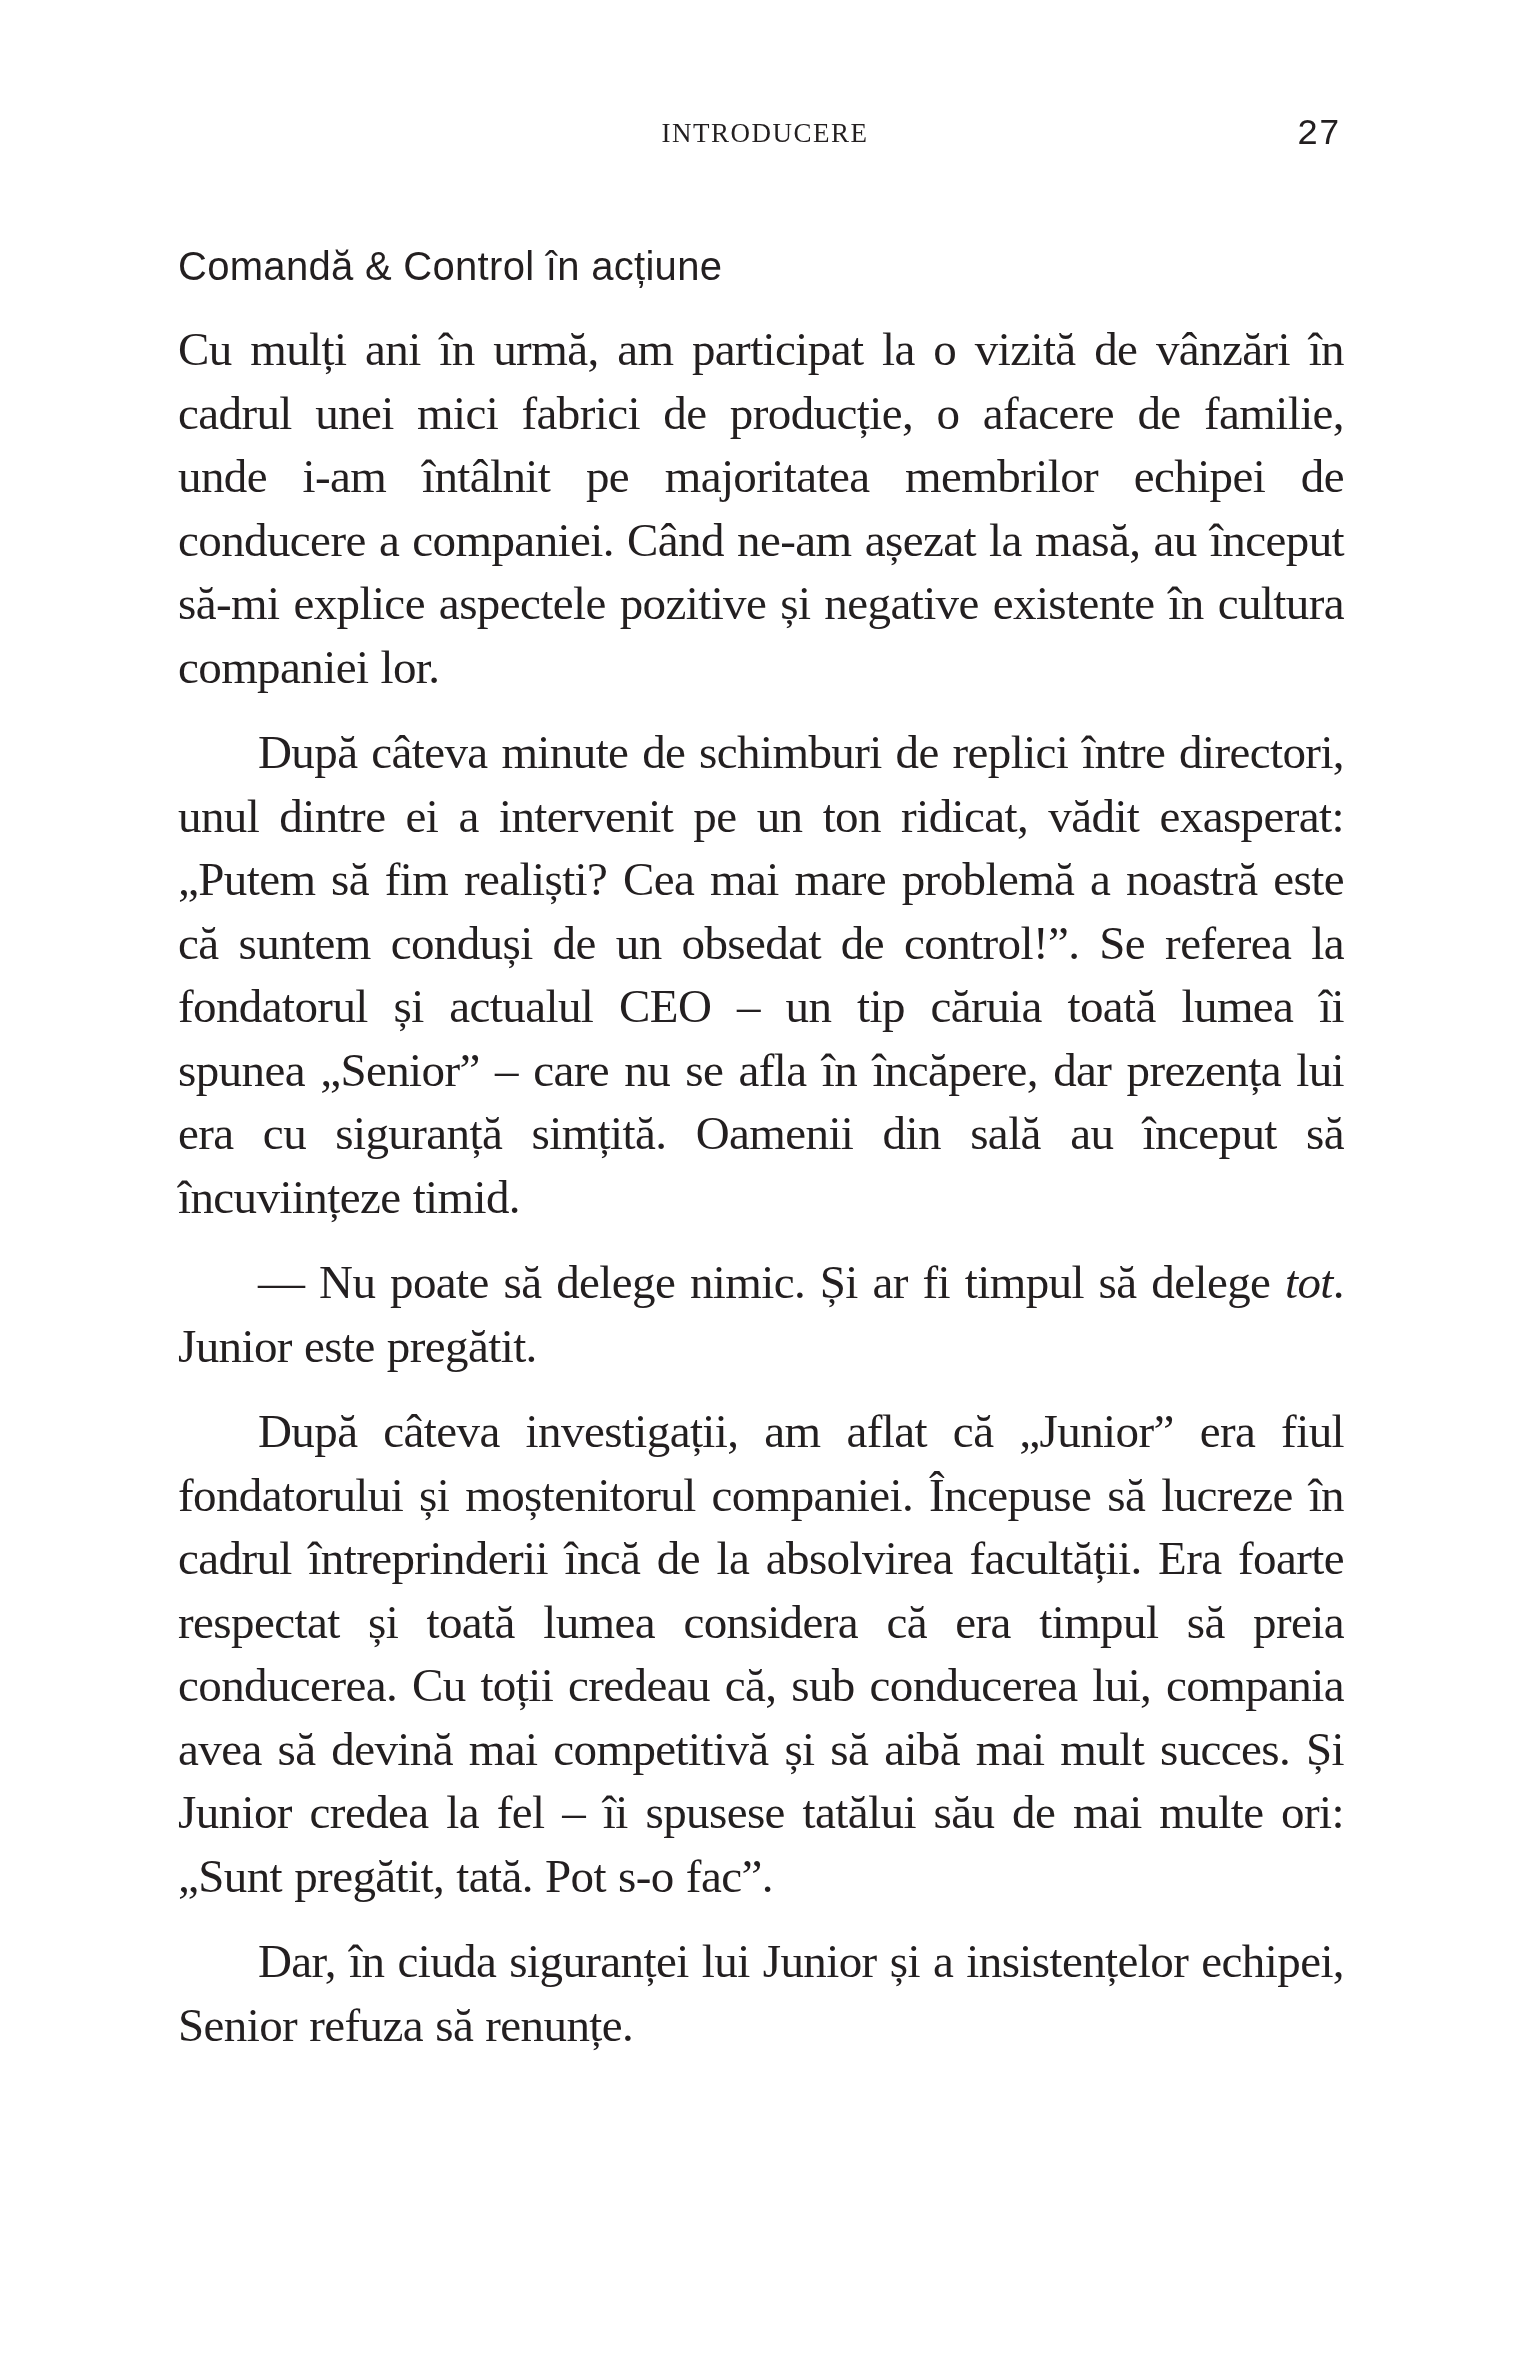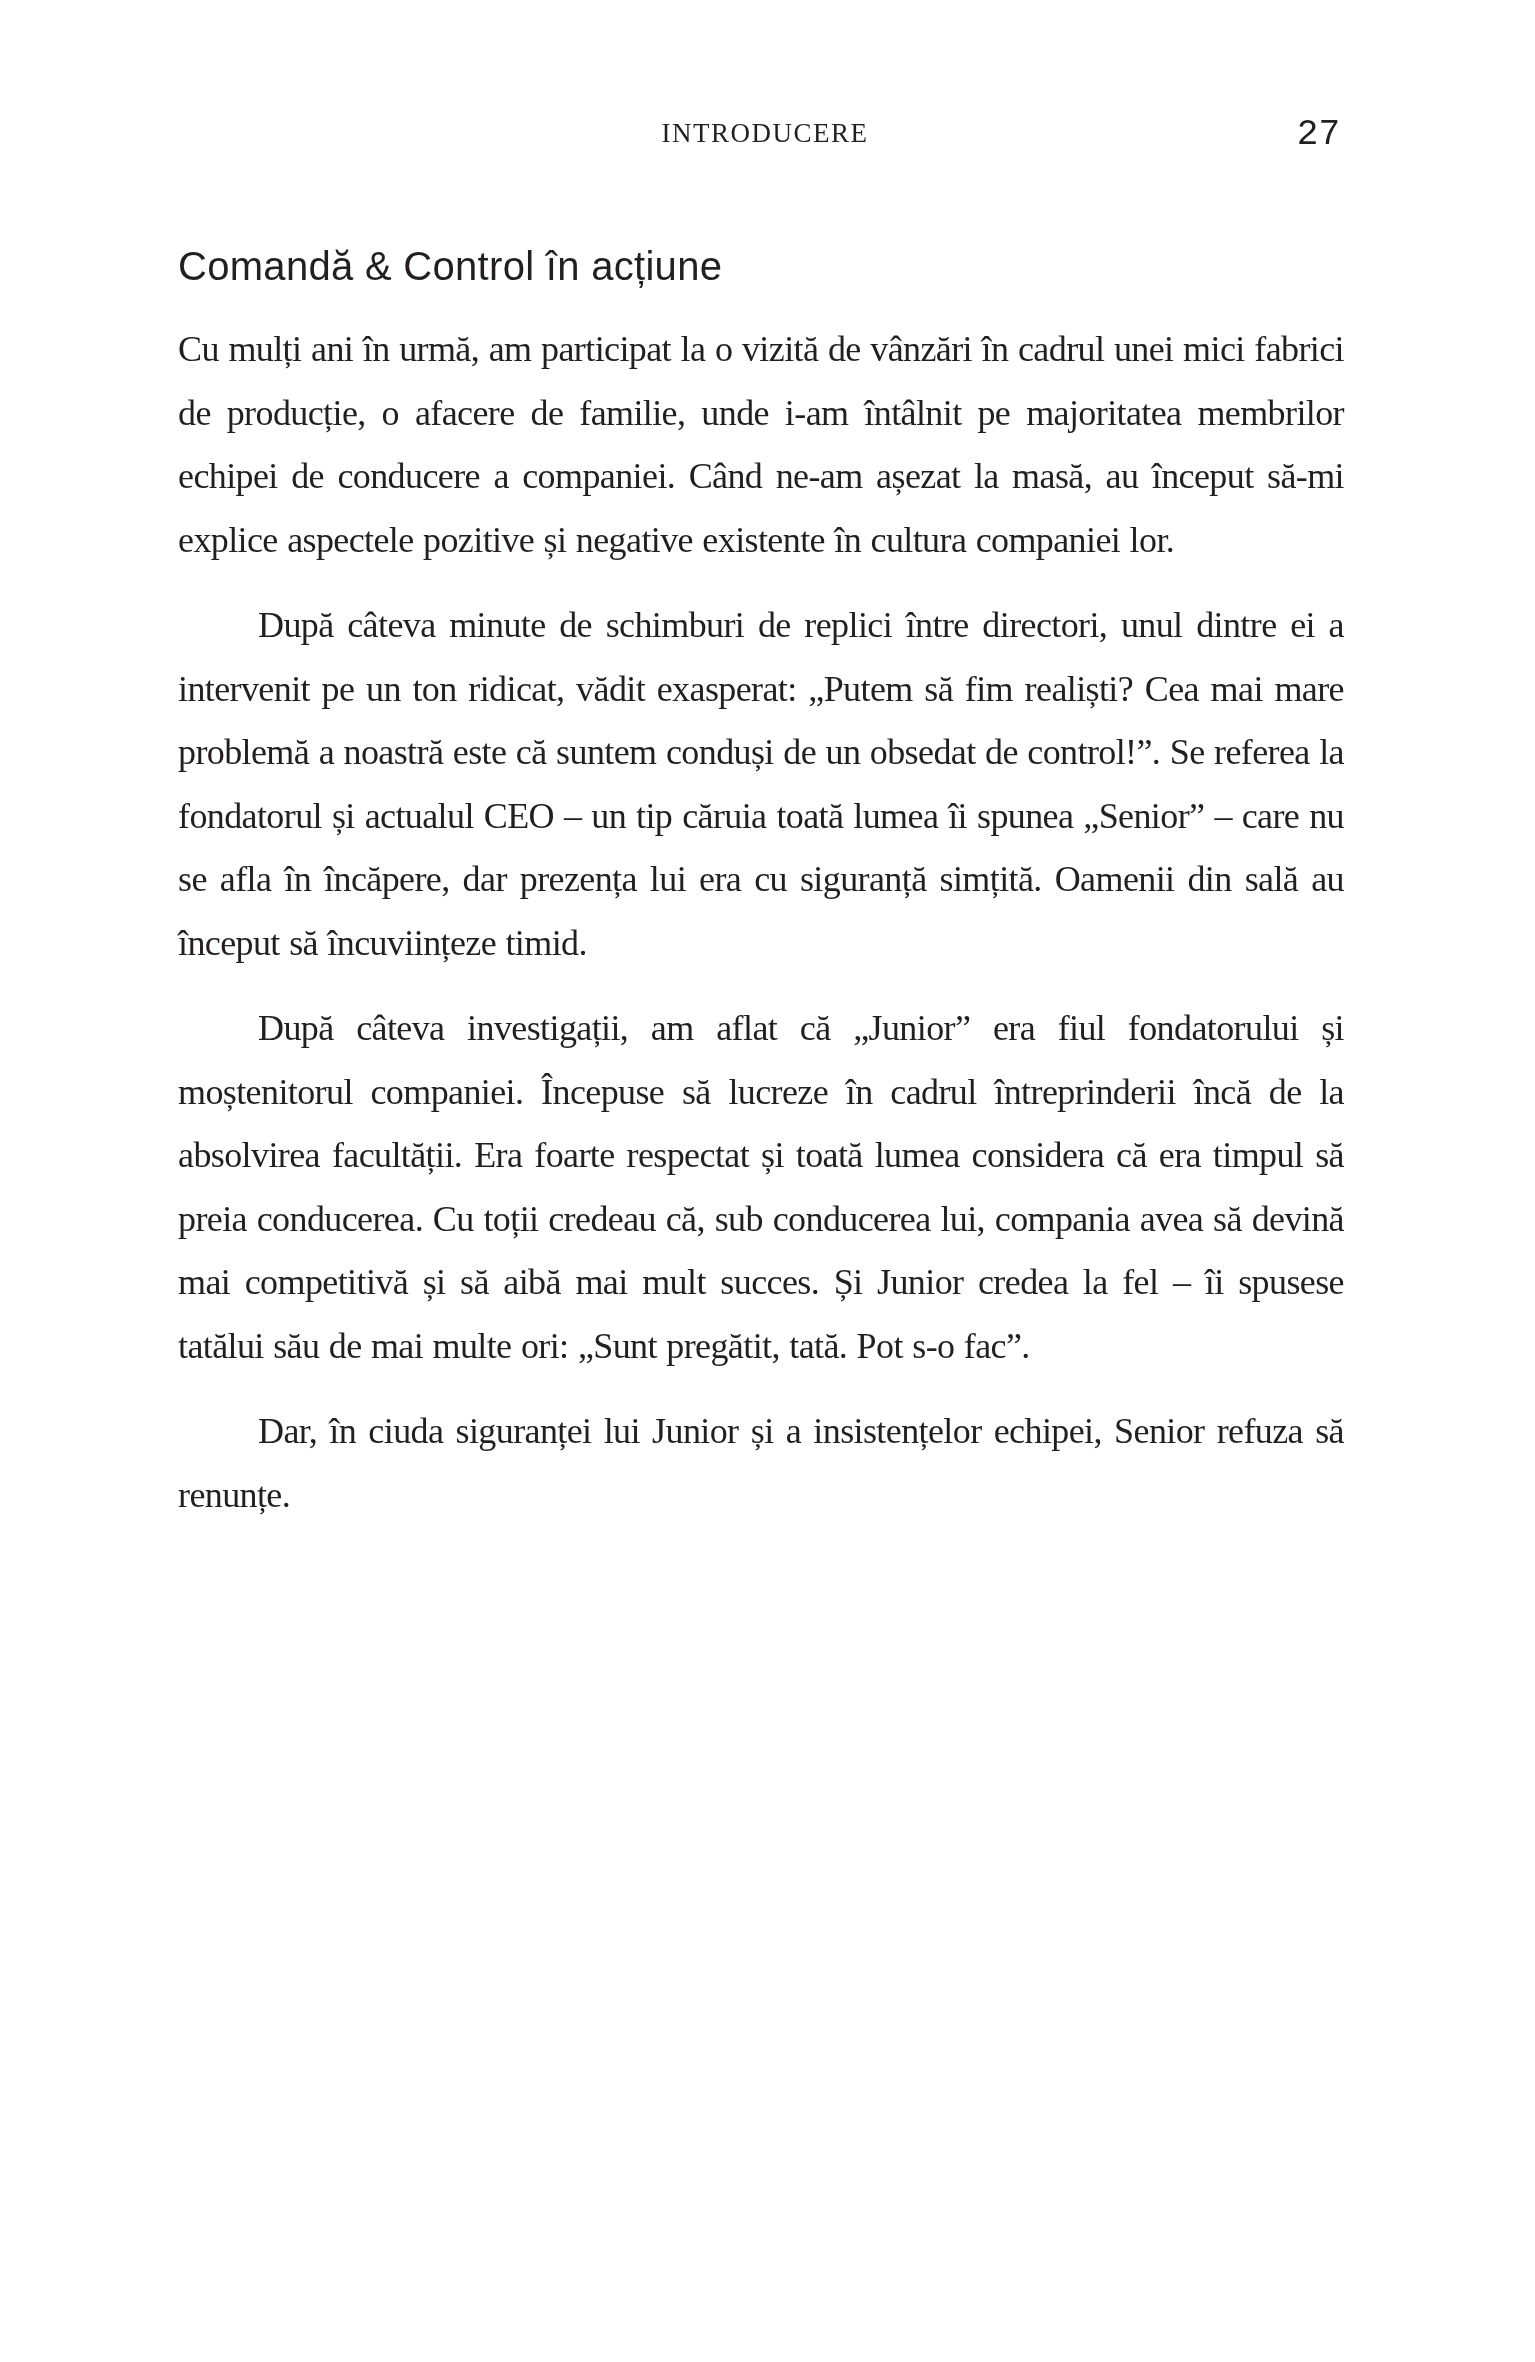--- a/index.html
+++ b/index.html
@@ -50,21 +50,21 @@
     .section-heading {
       margin: 0 0 24px 0;
       font-family: "Liberation Sans", "DejaVu Sans", sans-serif;
       font-weight: normal;
       font-size: 40px;
       line-height: 56px;
       letter-spacing: 0.3px;
     }
     .para {
       margin: 0 8px 22px 0;
-      font-size: 36px;
+      font-size: 47px;
       line-height: 63.5px;
       text-align: justify;
       hyphens: manual;
       letter-spacing: -0.6px;
       word-spacing: 1px;
     }
     .para.indent {
       text-indent: 80px;
     }
     .para.tight {
@@ -84,17 +84,18 @@
 
 <div class="content">
   <h2 class="section-heading">Comandă &amp; Control în acțiune</h2>
 
   <p class="para">Cu mulți ani în urmă, am participat la o vizită de vânzări în cadrul unei mici fabrici de producție, o afacere de familie, unde i-am întâlnit pe majoritatea membrilor echipei de conducere a companiei. Când ne-am așezat la masă, au început să-mi explice aspectele pozitive și negative existente în cultura companiei lor.</p>
 
   <p class="para indent">După câteva minute de schimburi de replici între directori, unul dintre ei a intervenit pe un ton ridicat, vădit exasperat: „Putem să fim realiști? Cea mai mare problemă a noastră este că suntem conduși de un obsedat de control!”. Se referea la fondatorul și actualul CEO – un tip căruia toată lumea îi spunea „Senior” – care nu se afla în încăpere, dar prezența lui era cu siguranță simțită. Oamenii din sală au început să încuviințeze timid.</p>
 
 
 
+  <p class="para indent"><span>— Nu poate să delege nimic. Și ar fi timpul să delege </span><em>tot</em><span>. Junior este pregătit.</span></p>
 
   <p class="para indent">După câteva investigații, am aflat că „Junior” era fiul fondatorului și moștenitorul companiei. Începuse să lucreze în cadrul întreprinderii încă de la absolvirea facultății. Era foarte respectat și toată lumea considera că era timpul să preia conducerea. Cu toții credeau că, sub conducerea lui, compania avea să devină mai competitivă și să aibă mai mult succes. Și Junior credea la fel – îi spusese tatălui său de mai multe ori: „Sunt pregătit, tată. Pot s-o fac”.</p>
 
   <p class="para indent">Dar, în ciuda siguranței lui Junior și a insistențelor echipei, Senior refuza să renunțe.</p>
 </div>
 
 </body></html>

